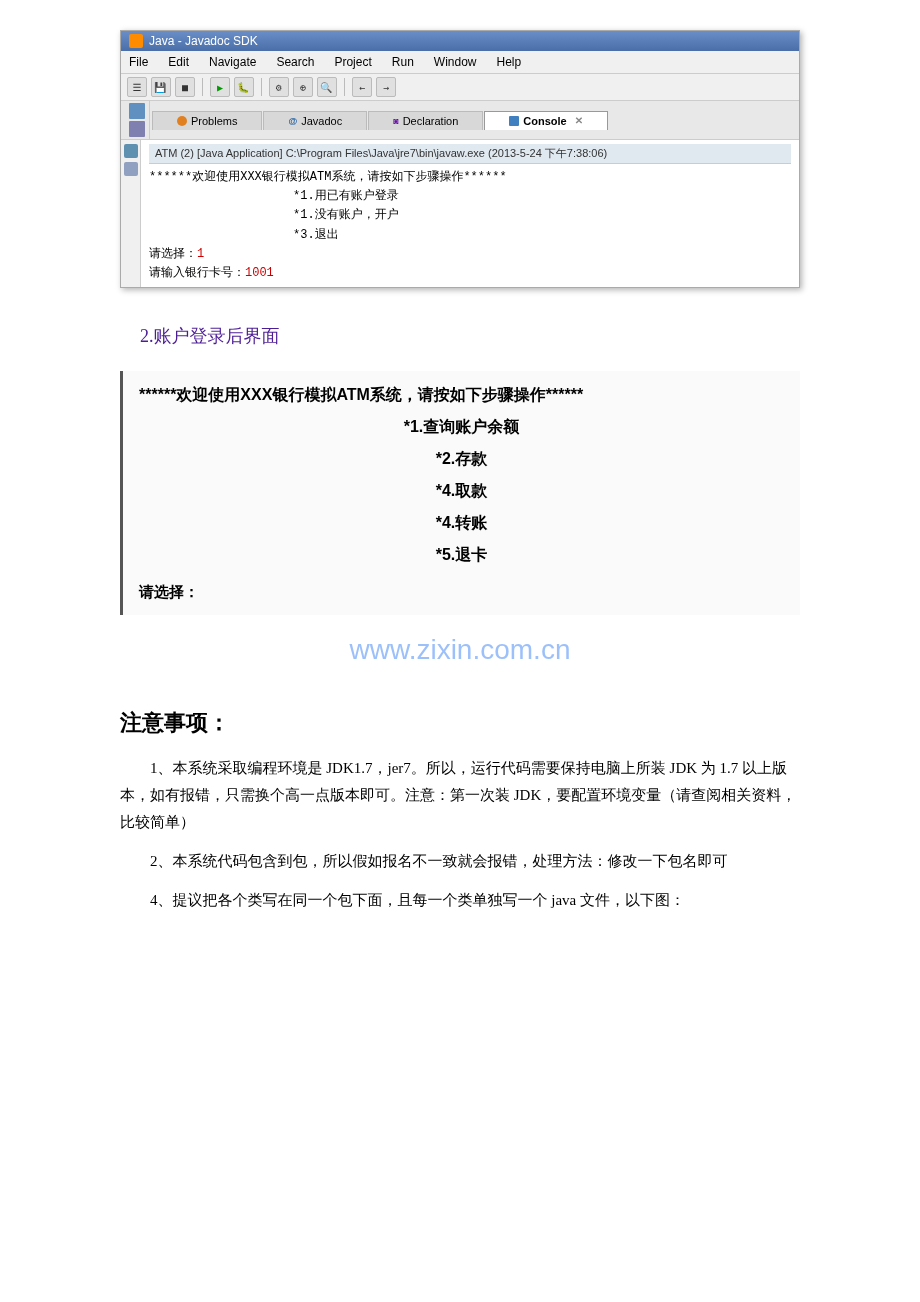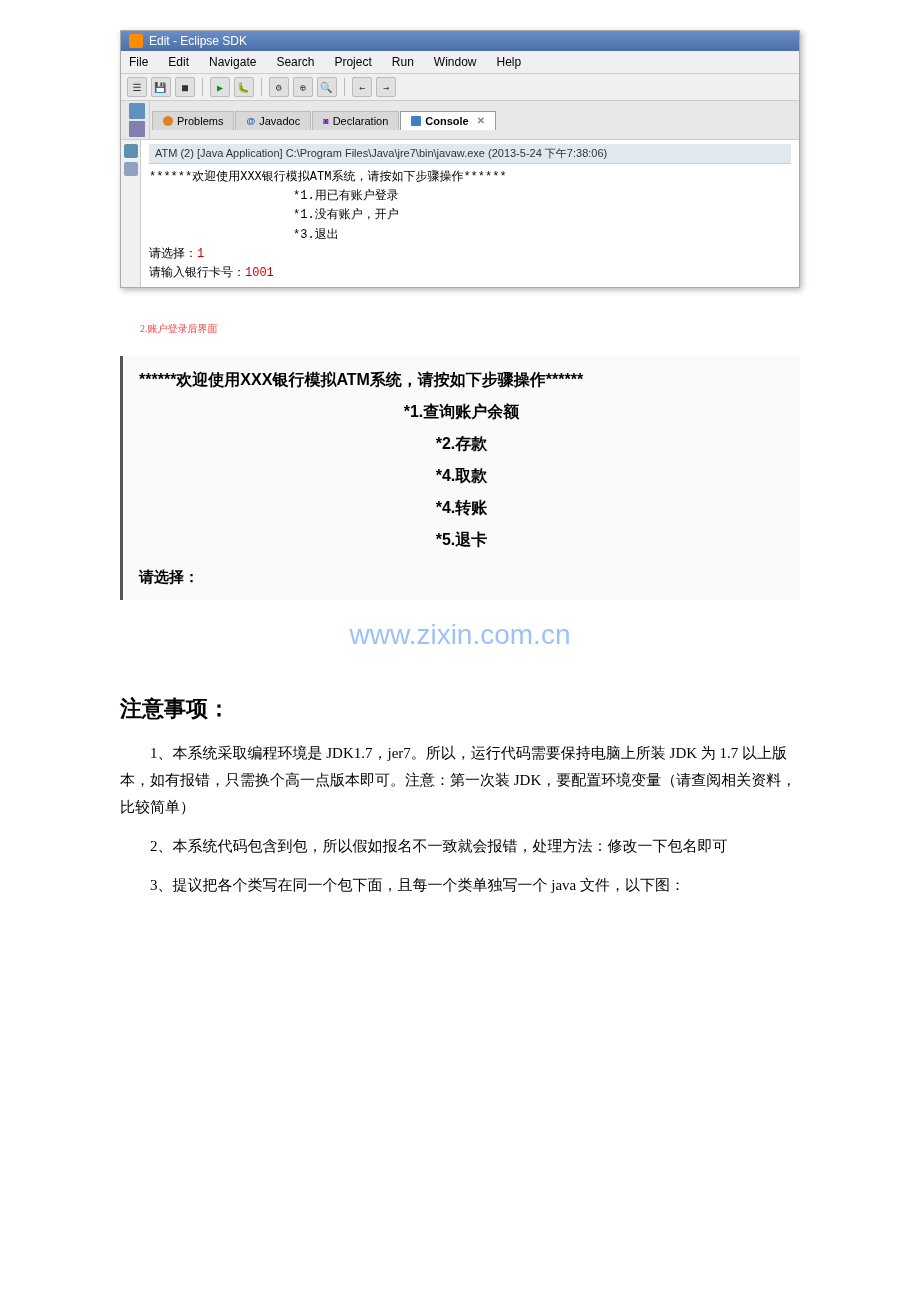--- a/index.html
+++ b/index.html
@@ -114,21 +114,21 @@
       cursor: pointer;
     }
 
     .eclipse-tabs {
       display: flex;
       gap: 1px;
       flex: 1;
     }
 
     .eclipse-tab {
-      padding: 3px 10px;
+      padding: 3px 24px;
       background: #d8d8d8;
       border: 1px solid #bbb;
       border-bottom: none;
       cursor: pointer;
       font-size: 11px;
       display: flex;
       align-items: center;
       gap: 4px;
     }
 
@@ -188,23 +188,23 @@
       max-width: 680px;
       margin: 0 auto;
       padding: 10px 0;
       font-family: "SimSun", "宋体", serif;
       font-size: 15px;
       line-height: 1.8;
       color: #000;
     }
 
     .doc-subtitle {
-      font-size: 10px;
+      font-size: 18px;
       margin: 12px 0 18px 20px;
-      color: #ef4444;
+      color: #4c1d95;
     }
 
     .atm-box {
       border-left: 3px solid #555;
       background: #fafafa;
       padding: 8px 16px;
       margin: 8px 0;
       font-family: "SimHei", "黑体", sans-serif;
       font-size: 16px;
       font-weight: bold;
@@ -251,21 +251,21 @@
       pointer-events: none;
     }
   </style>
 </head>
 <body>
 
 <div class="eclipse-window">
 
   <div class="eclipse-titlebar">
     <span class="title-icon"></span>
-    <span>Edit - Eclipse SDK</span>
+    <span>Java - Javadoc SDK</span>
   </div>
 
   <div class="eclipse-menubar">
     <span>File</span>
     <span>Edit</span>
     <span>Navigate</span>
     <span>Search</span>
     <span>Project</span>
     <span>Run</span>
     <span>Window</span>
@@ -354,16 +354,16 @@
 
   <div class="note-para">
     <span>1、本系统采取编程环境是 JDK1.7，jer7。所以，运行代码需要保持电脑上所装 JDK 为 1.7 以上版本，如有报错，只需换个高一点版本即可。注意：第一次装 JDK，要配置环境变量（请查阅相关资料，比较简单）</span>
   </div>
 
   <div class="note-para">
     <span>2、本系统代码包含到包，所以假如报名不一致就会报错，处理方法：修改一下包名即可</span>
   </div>
 
   <div class="note-para">
-    <span>3、提议把各个类写在同一个包下面，且每一个类单独写一个 java 文件，以下图：</span>
+    <span>4、提议把各个类写在同一个包下面，且每一个类单独写一个 java 文件，以下图：</span>
   </div>
 
 </div>
 
 </body></html>

